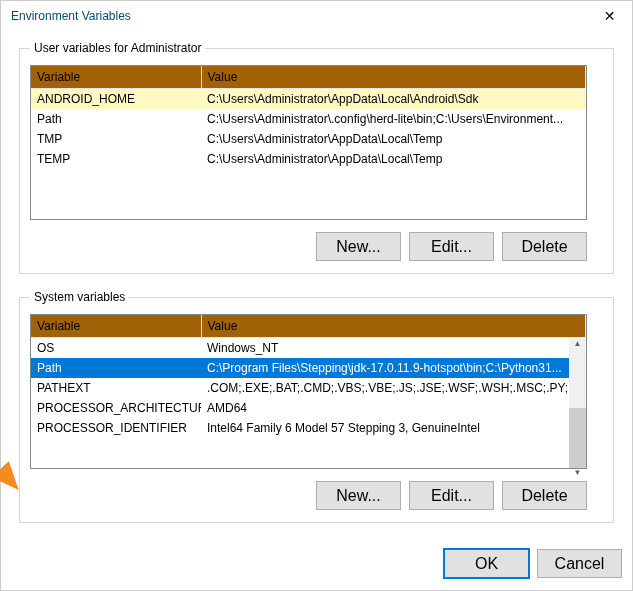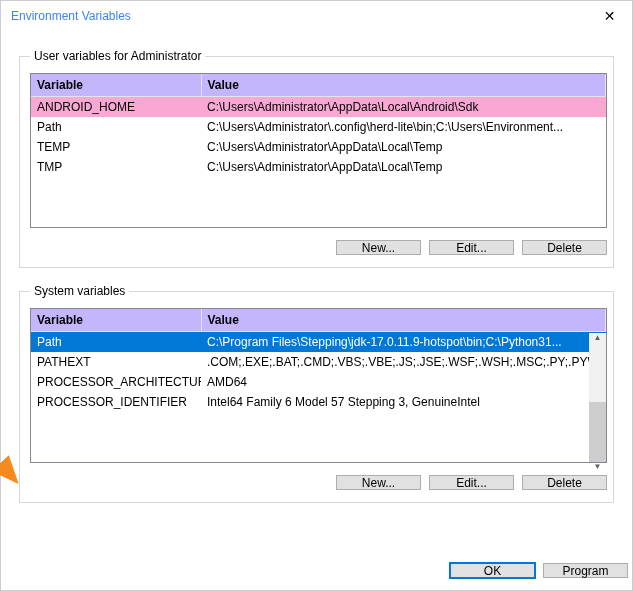--- a/index.html
+++ b/index.html
@@ -1,34 +1,34 @@
 <!DOCTYPE html>
 <html><head>
 <meta charset="utf-8">
 <style>
   * { box-sizing: border-box; font-family: "Segoe UI", Tahoma, sans-serif; }
   body { margin: 0; background: #fff; padding: 0; width: 633px; height: 591px; overflow: hidden; }
   .dialog { border: 1px solid #ccc; width: 633px; height: 591px; position: relative; background: #fff; }
   .titlebar { display: flex; align-items: center; height: 30px; padding-left: 10px; }
-  .titlebar .title { font-size: 12px; flex: 1; color: #3b82f6; }
+  .titlebar .title { font-size: 12px; flex: 1; color: #0c4a6e; }
   .titlebar .close { width: 45px; height: 30px; display: flex; align-items: center; justify-content: center; font-size: 14px; color: #000; }
   .content { padding: 10px 18px; }
-  fieldset.group { border: 1px solid #d6d6d6; margin: 8px 0 16px 0; padding: 10px 6px 12px 10px; }
+  fieldset.group { border: 1px solid #d6d6d6; margin: 0 0 16px 0; padding: 10px 26px 12px 10px; }
   fieldset.group legend { font-size: 12px; color: #000; padding: 0 4px; }
   .tablewrap { border: 1px solid #828790; background: #fff; height: 155px; position: relative; }
   .syswrap { height: 155px; }
   .table { width: 100%; border-collapse: collapse; font-size: 12px; }
-  .table th { text-align: left; font-weight: bold; background: #c4b5fd; border-right: 1px solid #e5e5e5; border-bottom: 1px solid #e5e5e5; padding: 4px 6px; height: 22px; }
+  .table th { text-align: left; font-weight: normal; background: #a16207; border-right: 1px solid #e5e5e5; border-bottom: 1px solid #e5e5e5; padding: 4px 6px; height: 22px; }
   .table td { padding: 3px 6px; white-space: nowrap; overflow: hidden; }
   .col-var { width: 170px; }
   .row-selected td { background: #0078d7; color: #fff; }
   .btnrow { display: flex; justify-content: flex-end; gap: 8px; margin-top: 12px; }
-  .btn { min-width: 85px; height: 15px; font-size: 12px; background: #e1e1e1; border: 1px solid #adadad; color: #000; display: flex; align-items: center; justify-content: center; }
+  .btn { min-width: 85px; height: 29px; font-size: 16px; background: #e1e1e1; border: 1px solid #adadad; color: #000; display: flex; align-items: center; justify-content: center; }
   .btn-primary { border: 1px solid #0078d7; box-shadow: 0 0 0 1px #0078d7; }
-  .footer { position: absolute; bottom: 12px; right: 4px; display: flex; gap: 8px; }
+  .footer { position: absolute; bottom: 12px; right: 10px; display: flex; gap: 8px; }
   .scrollbar { position: absolute; right: 0; top: 24px; bottom: 0; width: 17px; background: #f0f0f0; display: flex; flex-direction: column; align-items: center; }
   .scrollbar .up, .scrollbar .down { height: 17px; width: 17px; display: flex; align-items: center; justify-content: center; font-size: 8px; color: #606060; }
   .scrollbar .thumb { width: 17px; background: #cdcdcd; }
   .syswrap .scrollbar .thumb { flex: 0 0 60px; margin-top: 30px; }
   .arrow-annotation { position: absolute; pointer-events: none; }
   table { table-layout: fixed; }
 </style>
 </head>
 <body>
 
@@ -50,34 +50,34 @@
               <col class="col-var">
               <col>
             </colgroup>
           <thead>
             <tr>
               <th>Variable</th>
               <th>Value</th>
             </tr>
           </thead>
           <tbody id="user-tbody">
-              <tr style="background: #f9a8d4;">
+              <tr style="background: #fef9c3;">
                 <td>ANDROID_HOME</td>
                 <td>C:\Users\Administrator\AppData\Local\Android\Sdk</td>
               </tr>
               <tr>
                 <td>Path</td>
                 <td>C:\Users\Administrator\.config\herd-lite\bin;C:\Users\Environment...</td>
               </tr>
               <tr>
-                <td>TEMP</td>
+                <td>TMP</td>
                 <td>C:\Users\Administrator\AppData\Local\Temp</td>
               </tr>
               <tr>
-                <td>TMP</td>
+                <td>TEMP</td>
                 <td>C:\Users\Administrator\AppData\Local\Temp</td>
               </tr>
             </tbody>
         </table>
       </div>
       <div class="btnrow">
         <div class="btn">New...</div>
         <div class="btn">Edit...</div>
         <div class="btn">Delete</div>
       </div>
@@ -91,20 +91,24 @@
               <col class="col-var">
               <col>
             </colgroup>
           <thead>
             <tr>
               <th>Variable</th>
               <th>Value</th>
             </tr>
           </thead>
           <tbody id="system-tbody">
+              <tr>
+                <td>OS</td>
+                <td>Windows_NT</td>
+              </tr>
               <tr class="row-selected">
                 <td>Path</td>
                 <td>C:\Program Files\Stepping\jdk-17.0.11.9-hotspot\bin;C:\Python31...</td>
               </tr>
               <tr>
                 <td>PATHEXT</td>
                 <td>.COM;.EXE;.BAT;.CMD;.VBS;.VBE;.JS;.JSE;.WSF;.WSH;.MSC;.PY;.PYW</td>
               </tr>
               <tr>
                 <td>PROCESSOR_ARCHITECTURE</td>
@@ -136,15 +140,15 @@
           </defs>
           <path d="M 190 12 Q 220 20 238 40" stroke-width="4" fill="none" marker-end="url(#ah)" stroke="#f58b1f"></path>
         </svg>
       </div>
     </fieldset>
 
   </div>
 
   <div class="footer">
     <div class="btn btn-primary">OK</div>
-    <div class="btn">Program</div>
+    <div class="btn">Cancel</div>
   </div>
 </div>
 
 </body></html>

